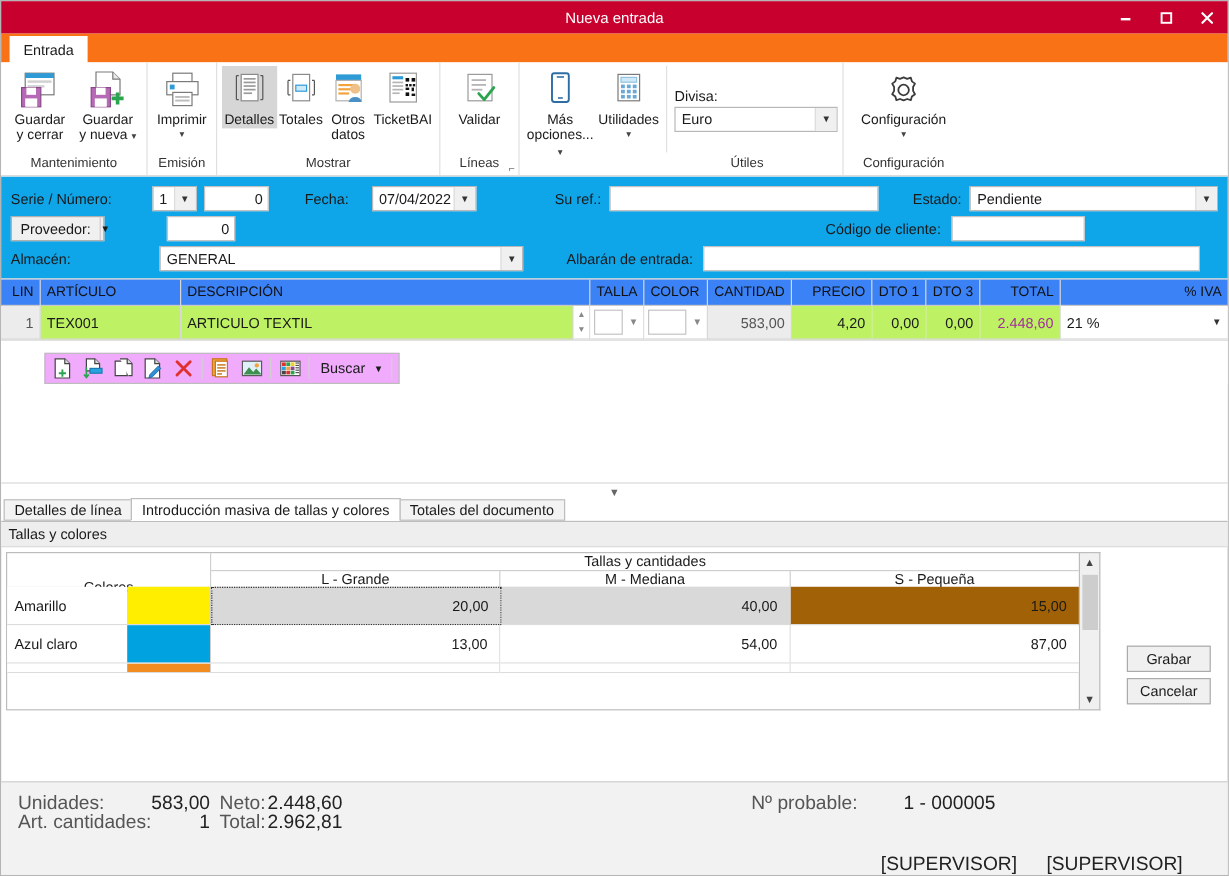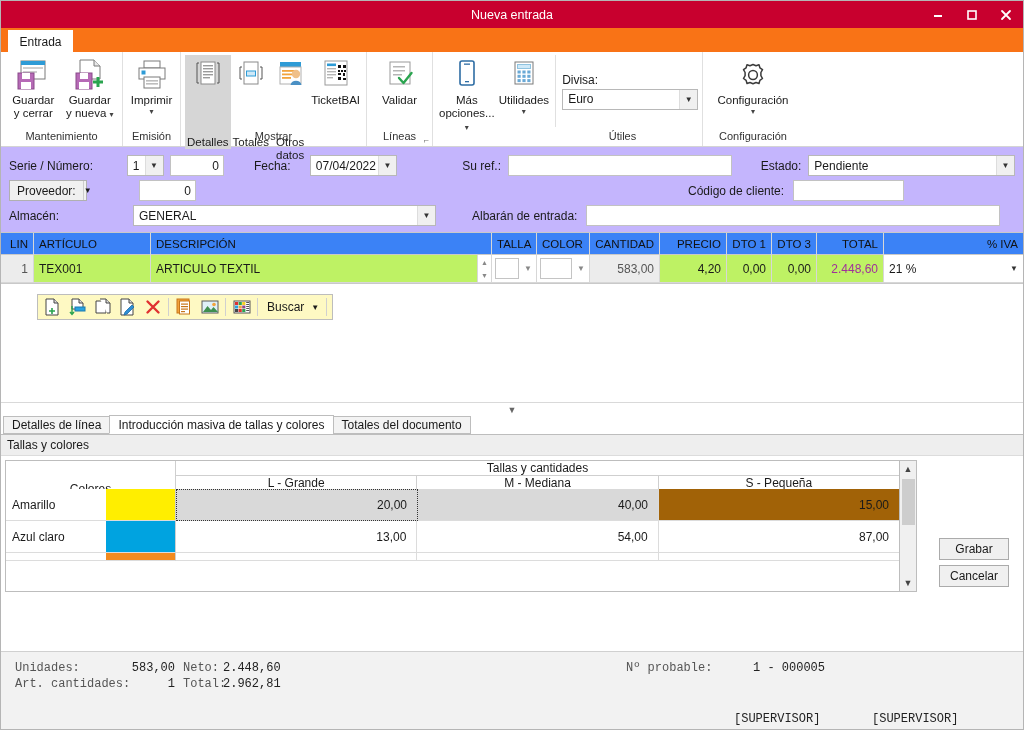--- a/index.html
+++ b/index.html
@@ -36,42 +36,42 @@
   .ribbon { height:95px; background:#fff; border-bottom:1px solid #d4d4d4;
             display:flex; align-items:stretch; position:relative; }
   .rgroup { display:flex; flex-direction:column; justify-content:space-between;
             border-right:1px solid #e0e0e0; padding:3px 4px 0 4px; position:relative; }
   .rgroup:last-child { border-right:none; }
   .rgbody { display:flex; align-items:flex-start; height:72px; }
   .rglabel { text-align:center; font-size:11px; color:#333; height:17px; line-height:15px; }
   .rbtn { width:58px; display:flex; flex-direction:column; align-items:center;
           padding:3px 2px 0 2px; cursor:default; }
   .rbtn.wide { width:66px; }
-  .rbtn.narrow { width:48px;gap:42px; }
+  .rbtn.narrow { width:48px; }
   .rbtn .lbl { font-size:11.5px; text-align:center; line-height:13px; color:#1a1a1a; margin-top:2px; }
   .rbtn.sel { background:#d6d6d6; }
   .ico { height:34px; display:flex; align-items:center; justify-content:center; }
   .caret { font-size:8px; line-height:8px; color:#444; margin-top:1px; }
   .dlglaunch { position:absolute; right:3px; bottom:1px; font-size:9px; color:#777; }
 
   .divisa-wrap { display:flex; flex-direction:column; justify-content:center;
                  height:72px; padding:0 6px; }
   .divisa-lbl { font-size:12px; margin-bottom:2px; }
   .combo {
     display:flex; align-items:center; background:#fff; border:1px solid #b8b8b8;
     height:21px; font-size:12px; padding:0 0 0 5px; position:relative;
   }
   .combo .val { flex:1; overflow:hidden; white-space:nowrap; }
   .combo .arrow {
     width:18px; height:19px; border-left:1px solid #ddd; background:#f0f0f0;
     display:flex; align-items:center; justify-content:center; font-size:8px; color:#333;
   }
 
   
-  .formarea { padding:6px 8px 4px 8px; background:#c4b5fd; }
+  .formarea { padding:6px 8px 4px 8px; background:#0ea5e9; }
   .frow { display:flex; align-items:center; height:25px; }
   .lab { font-size:12px; color:#1a1a1a; }
   .inp {
     border:1px solid #c2c2c2; background:#fff; height:21px; font-size:12px;
     display:flex; align-items:center; padding:0 4px;
   }
   .inp.num { justify-content:flex-end; }
   .btnsplit {
     display:flex; align-items:stretch; height:21px; border:1px solid #b0b0b0;
     background:#f0f0f0; font-size:12px;
@@ -102,21 +102,21 @@
   .cellcombo .fld { flex:1; border:1px solid #c4c4c4; margin:3px 1px 3px 3px; background:#fff; }
   .cellcombo .ar { width:16px; display:flex; align-items:center; justify-content:center;
                    font-size:8px; color:#888; }
   .ivacell { display:flex; align-items:center; border-bottom:1px solid #d7d7d7;
              background:#fff; font-size:12px; padding-left:5px; }
   .ivacell .ar { margin-left:auto; width:18px; text-align:center; font-size:8px; color:#333; }
 
   
   .minibarwrap { padding:10px 0 0 36px; background:#fff; }
   .minibar { display:inline-flex; align-items:center; height:26px;
-             border:1px solid #bdbdbd; background:#fef9c3; padding:0 2px; }
+             border:1px solid #bdbdbd; background:#f0abfc; padding:0 2px; }
   .mbtn { width:25px; height:24px; display:flex; align-items:center; justify-content:center; }
   .msep { width:1px; height:18px; background:#d0d0d0; margin:0 3px; }
   .mbuscar { display:flex; align-items:center; font-size:12px; padding:0 4px 0 6px; height:24px; }
   .mbuscar .ar { font-size:8px; margin-left:7px; }
 
   .panelbody { background:#fff; height:118px; }
   .collapser { height:14px; display:flex; align-items:center; justify-content:center;
                border-top:1px solid #d9d9d9; background:#fff; color:#666; font-size:9px; }
 
   
@@ -159,21 +159,21 @@
   .vsar { height:16px; display:flex; align-items:center; justify-content:center; }
 
   .sidebtns { margin-left:22px; padding-top:78px; }
   .sbtn { width:70px; height:22px; border:1px solid #ababab; background:#f0f0f0;
           font-size:12px; display:flex; align-items:center; justify-content:center;
           margin-bottom:5px; }
 
   
   .statusbar { position:absolute; left:0; bottom:0; width:1022px; height:78px;
                background:#f2f2f2; border-top:1px solid #d0d0d0; }
-  .st { position:absolute; font-size:12px; color:#555;font-family:Liberation Mono, monospace; }
+  .st { position:absolute; font-size:16px; color:#555; }
   .st.v { color:#222; }
 </style>
 </head>
 <body>
 
 <div class="app">
 
   <div class="titlebar">
     <div class="title">Nueva entrada</div>
     <div class="wincontrols">

